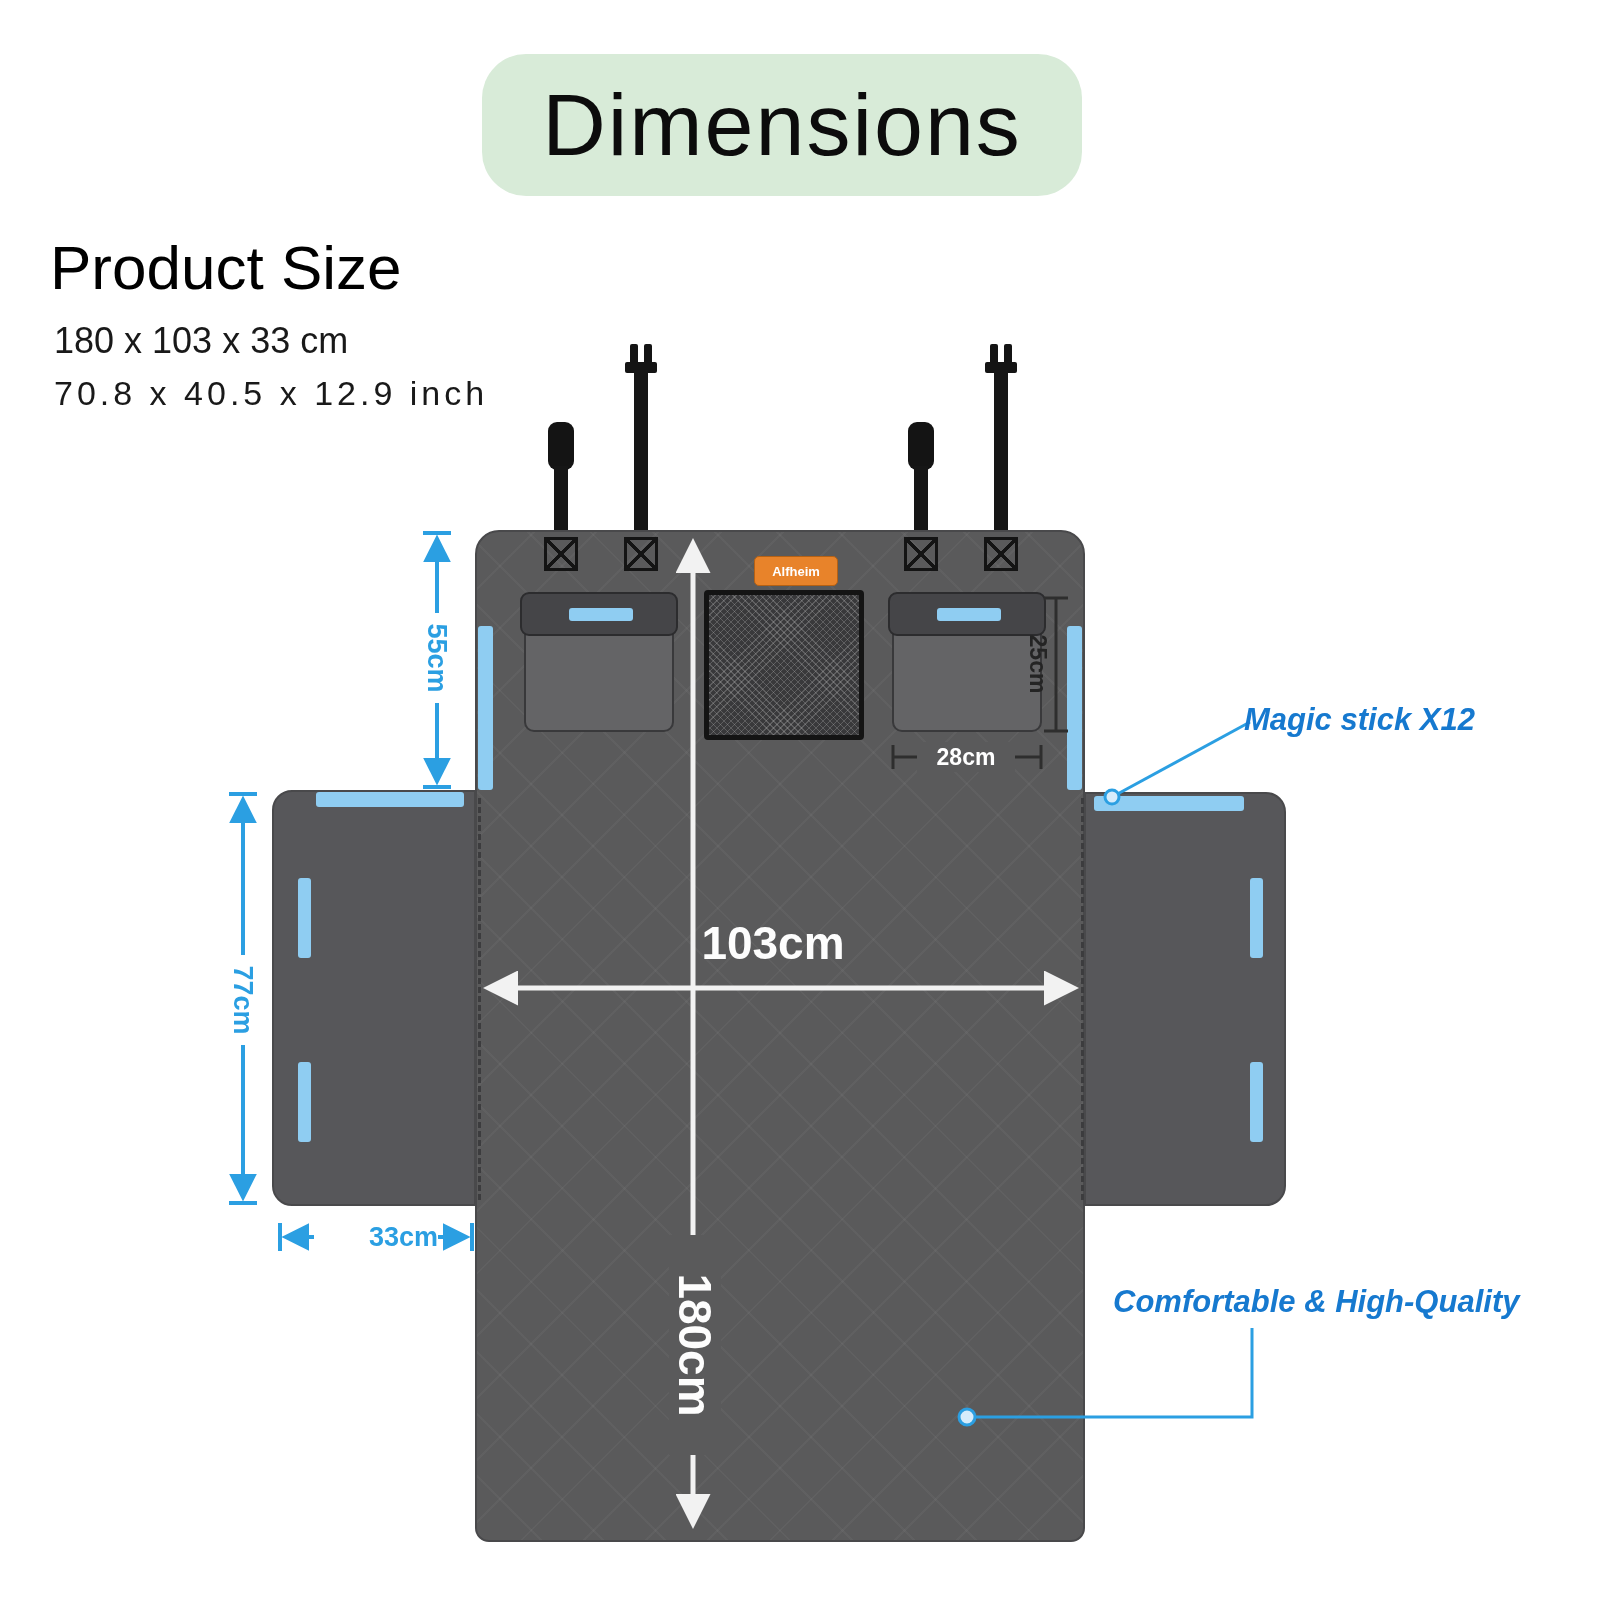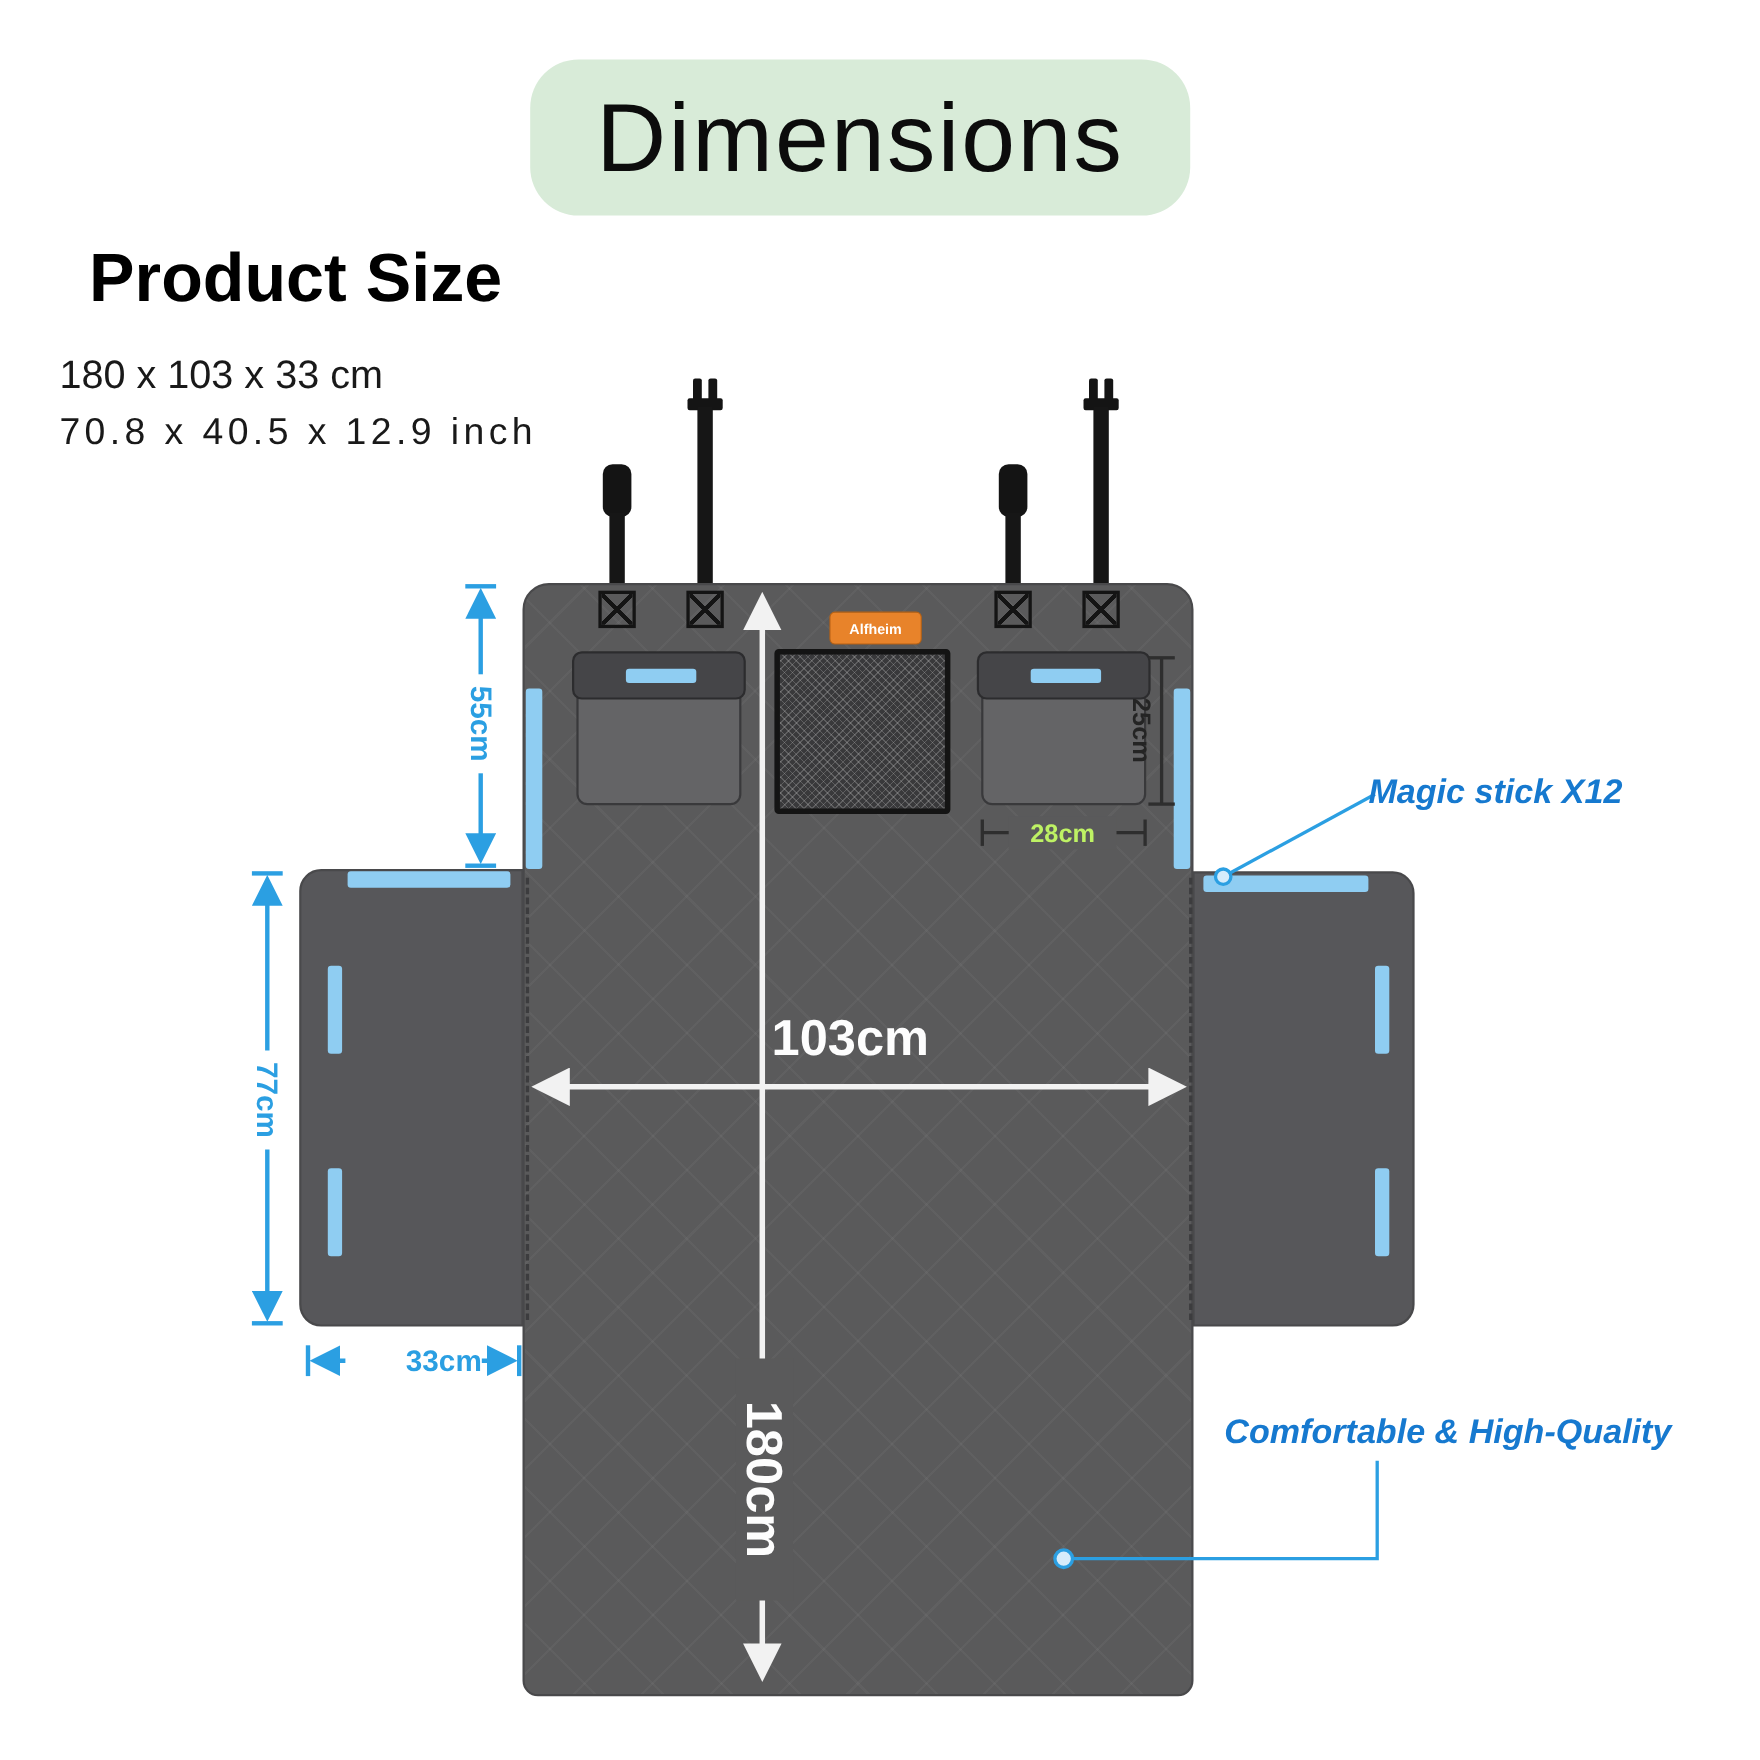--- a/index.html
+++ b/index.html
@@ -4,21 +4,21 @@
 <style>
   html,body{margin:0;padding:0;background:#ffffff;}
   #canvas{position:relative;width:1600px;height:1600px;background:#fff;overflow:hidden;
           font-family:"Liberation Sans",sans-serif;}
   *{box-sizing:border-box;}
 
   
   .badge{position:absolute;left:482px;top:54px;width:600px;height:142px;background:#d8ebd8;
          border-radius:44px;display:flex;align-items:center;justify-content:center;}
   .badge span{font-size:88px;font-weight:500;color:#0c0c0c;letter-spacing:2px;}
-  .ps-heading{position:absolute;left:50px;top:218px;font-size:62px;font-weight:700;color:#000;margin-left:31px;}
+  .ps-heading{position:absolute;left:50px;top:232px;font-size:62px;font-weight:400;color:#000;}
   .ps-metric{position:absolute;left:54px;top:320px;font-size:36px;color:#191919;}
   .ps-imperial{position:absolute;left:54px;top:374px;font-size:34px;color:#191919;letter-spacing:4px;}
 
   
   .panel{position:absolute;background:#5a5a5b;border:2px solid #49494b;
          background-image:repeating-linear-gradient(45deg,rgba(255,255,255,.035) 0 2px,transparent 2px 44px),
                           repeating-linear-gradient(-45deg,rgba(255,255,255,.035) 0 2px,transparent 2px 44px);}
   .panel-main{left:475px;top:530px;width:610px;height:1012px;border-radius:24px 24px 14px 14px;}
   .flap-left{left:272px;top:790px;width:204px;height:416px;border-radius:20px 0 0 20px;background:#57575a;}
   .flap-right{left:1084px;top:792px;width:202px;height:414px;border-radius:0 20px 20px 0;background:#57575a;}
@@ -182,20 +182,20 @@
     <circle cx="1112" cy="797" r="7" fill="#d6ecfb" stroke="#2b9fe2" stroke-width="3"></circle>
 
     <polyline points="975,1417 1252,1417 1252,1328" fill="none" stroke="#2b9fe2" stroke-width="3"></polyline>
     <circle cx="967" cy="1417" r="8" fill="#d6ecfb" stroke="#2b9fe2" stroke-width="3"></circle>
   </svg>
 
   <div class="dim dim-blue rot" style="left:392px;top:642px;width:90px;height:32px;line-height:32px;">55cm</div>
   <div class="dim dim-blue rot" style="left:198px;top:984px;width:90px;height:32px;line-height:32px;">77cm</div>
   <div class="dim dim-blue" style="left:314px;top:1221px;width:124px;height:32px;line-height:32px;text-align:right;">33cm</div>
   <div class="dim dim-dark rot" style="left:996px;top:649px;width:84px;height:30px;line-height:30px;">25cm</div>
-  <div class="dim dim-dark" style="left:917px;top:742px;width:98px;height:30px;line-height:30px;background:#5a5a5b;color:#bef264;">28cm</div>
+  <div class="dim dim-dark" style="left:917px;top:742px;width:98px;height:30px;line-height:30px;background:#5a5a5b;color:#ffffff;">28cm</div>
   <div class="dim dim-white" style="left:653px;top:916px;width:240px;height:54px;line-height:54px;text-align:center;">103cm</div>
   <div class="dim dim-white rot" style="left:585px;top:1319px;width:220px;height:52px;line-height:52px;background:#5a5a5b;">180cm</div>
 
   <div class="ann" style="left:1244px;top:702px;">Magic stick X12</div>
   <div class="ann" style="left:1113px;top:1284px;">Comfortable &amp; High-Quality</div>
 
 </div>
 
 </body></html>

